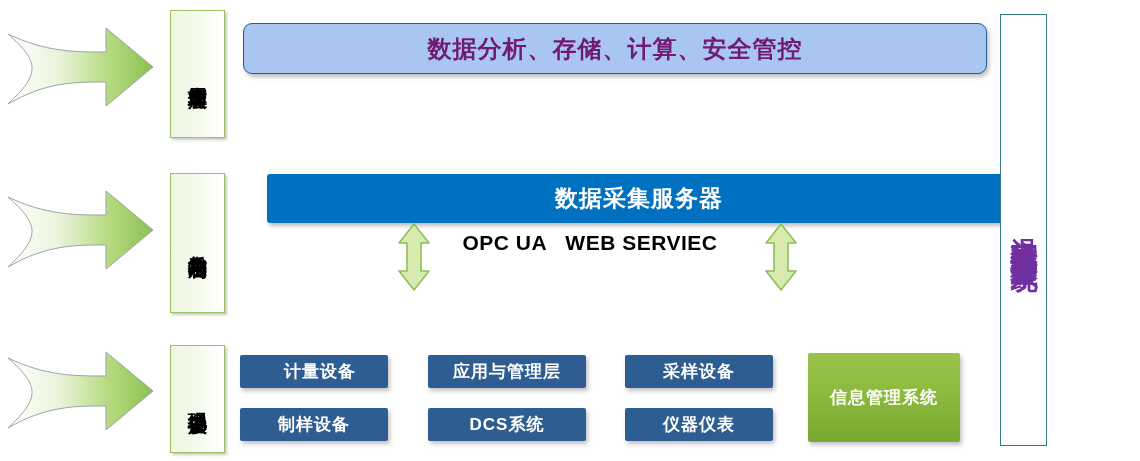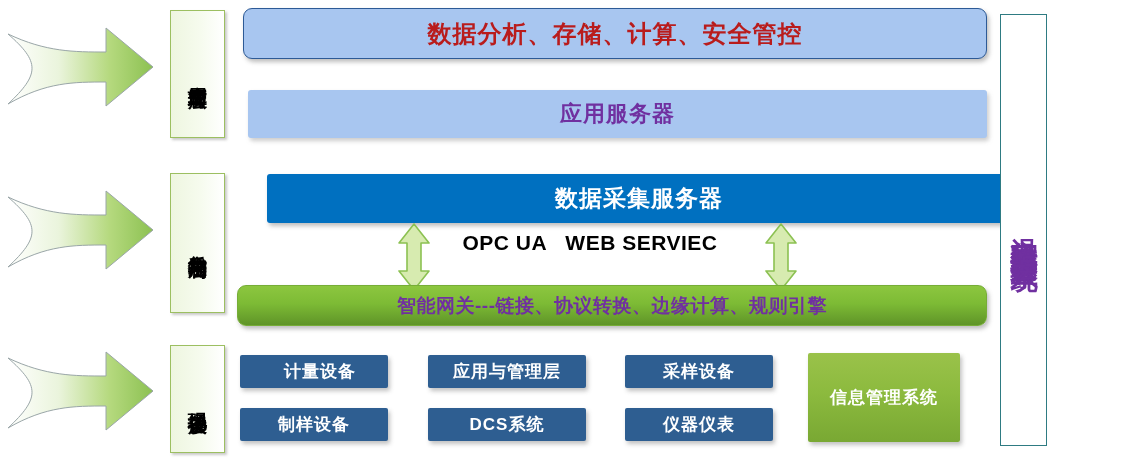--- a/index.html
+++ b/index.html
@@ -60,23 +60,24 @@
     justify-content: center;
     text-align: center;
     font-weight: bold;
   }
 
   .box-app-analytics {
     background: #a8c6f0;
     border: 1.6px solid #2d5a96;
     border-radius: 9px;
     box-shadow: 2px 3px 4px rgba(110,110,110,0.45);
-    color: #b91c1c;
+    color: #701a75;
     font-size: 24px;
     letter-spacing: 1px;
+    margin-top: 15px;
   }
 
   .box-app-server {
     background: #a8c6f0;
     border: none;
     border-radius: 3px;
     box-shadow: 2px 3px 4px rgba(130,130,130,0.40);
     color: #7030a0;
     font-size: 22px;
     letter-spacing: 1px;
@@ -215,45 +216,39 @@
   </div>
 
   <div class="layer-chip" style="left:170px; top:345px; width:55px; height:108px;">
     <span class="vtext">现场设备层</span>
   </div>
 
   <div class="box box-app-analytics" style="left:243px; top:8px; width:744px; height:51px;">
     <span>数据分析、存储、计算、安全管控</span>
   </div>
 
-  <div class="box box-app-server" style="left:248px; top:90px; width:739px; height:48px;">
-    <span>应用服务器</span>
-  </div>
 
   <div class="box box-collect-server" style="left:243px; top:174px; width:744px; height:49px;margin-left:24px;">
     <span>数据采集服务器</span>
   </div>
 
   <div class="updown-arrow" style="left:396px; top:222px;">
     <svg viewBox="0 0 36 70" xmlns="http://www.w3.org/2000/svg">
       <path d="M18,2 L33,21 L25,21 L25,49 L33,49 L18,68 L3,49 L11,49 L11,21 L3,21 Z" fill="#d7ebb0" stroke="#8cc152" stroke-width="1.6" stroke-linejoin="round"></path>
     </svg>
   </div>
 
   <div class="protocol-label" style="left:430px; top:231px; width:320px;">OPC UA   WEB SERVIEC</div>
 
   <div class="updown-arrow" style="left:763px; top:222px;">
     <svg viewBox="0 0 36 70" xmlns="http://www.w3.org/2000/svg">
       <path d="M18,2 L33,21 L25,21 L25,49 L33,49 L18,68 L3,49 L11,49 L11,21 L3,21 Z" fill="#d7ebb0" stroke="#8cc152" stroke-width="1.6" stroke-linejoin="round"></path>
     </svg>
   </div>
 
-  <div class="box box-gateway" style="left:237px; top:285px; width:750px; height:41px;">
-    <span>智能网关---链接、协议转换、边缘计算、规则引擎</span>
-  </div>
 
   <div class="box box-device" style="left:240px; top:355px; width:148px; height:33px;padding-left:12px;">
     <span>计量设备</span>
   </div>
 
   <div class="box box-device" style="left:428px; top:355px; width:158px; height:33px;">
     <span>应用与管理层</span>
   </div>
 
   <div class="box box-device" style="left:625px; top:355px; width:148px; height:33px;">

